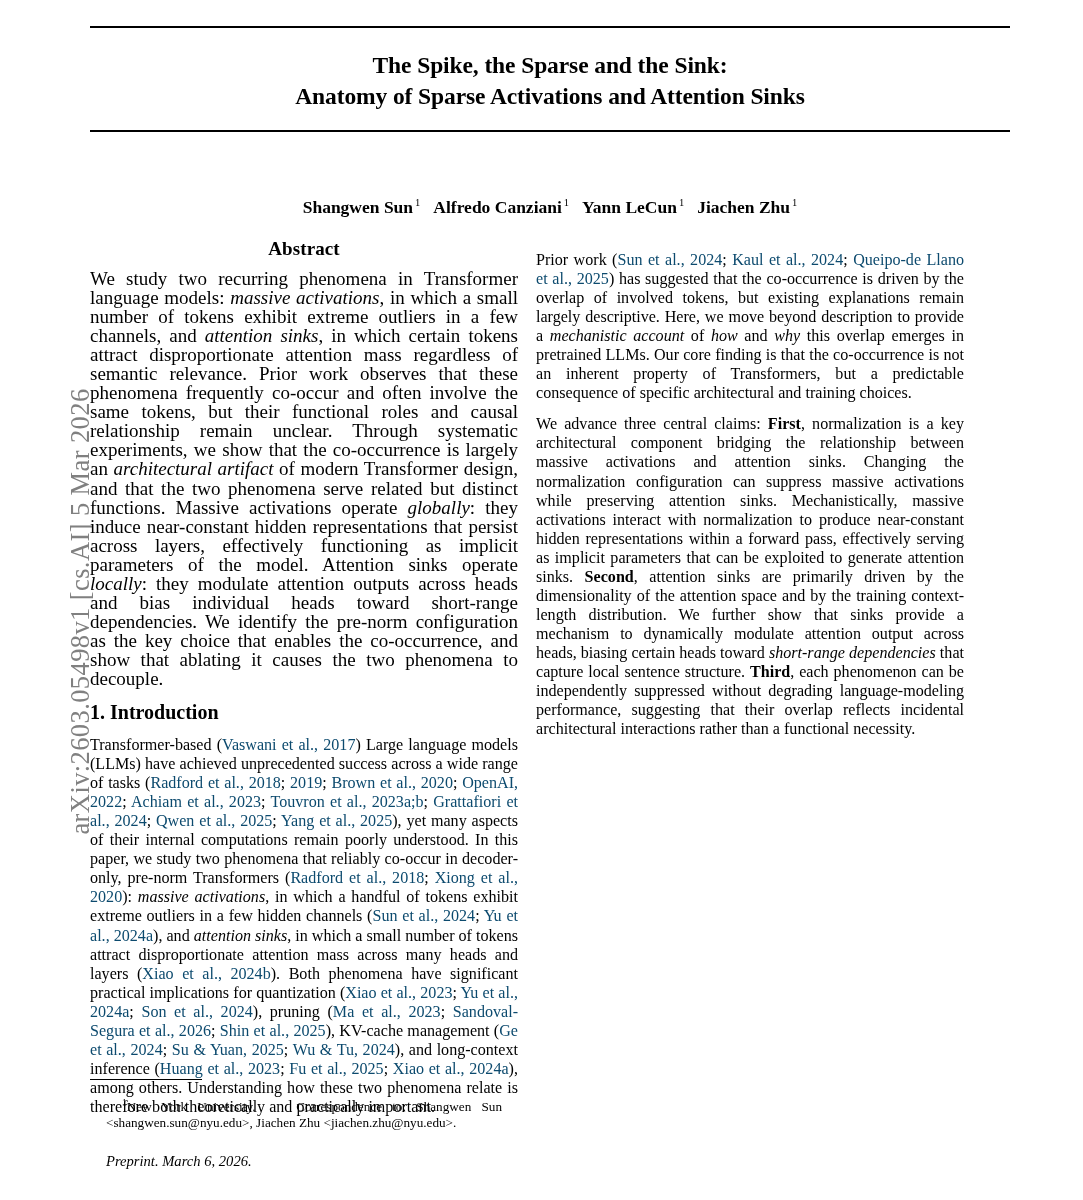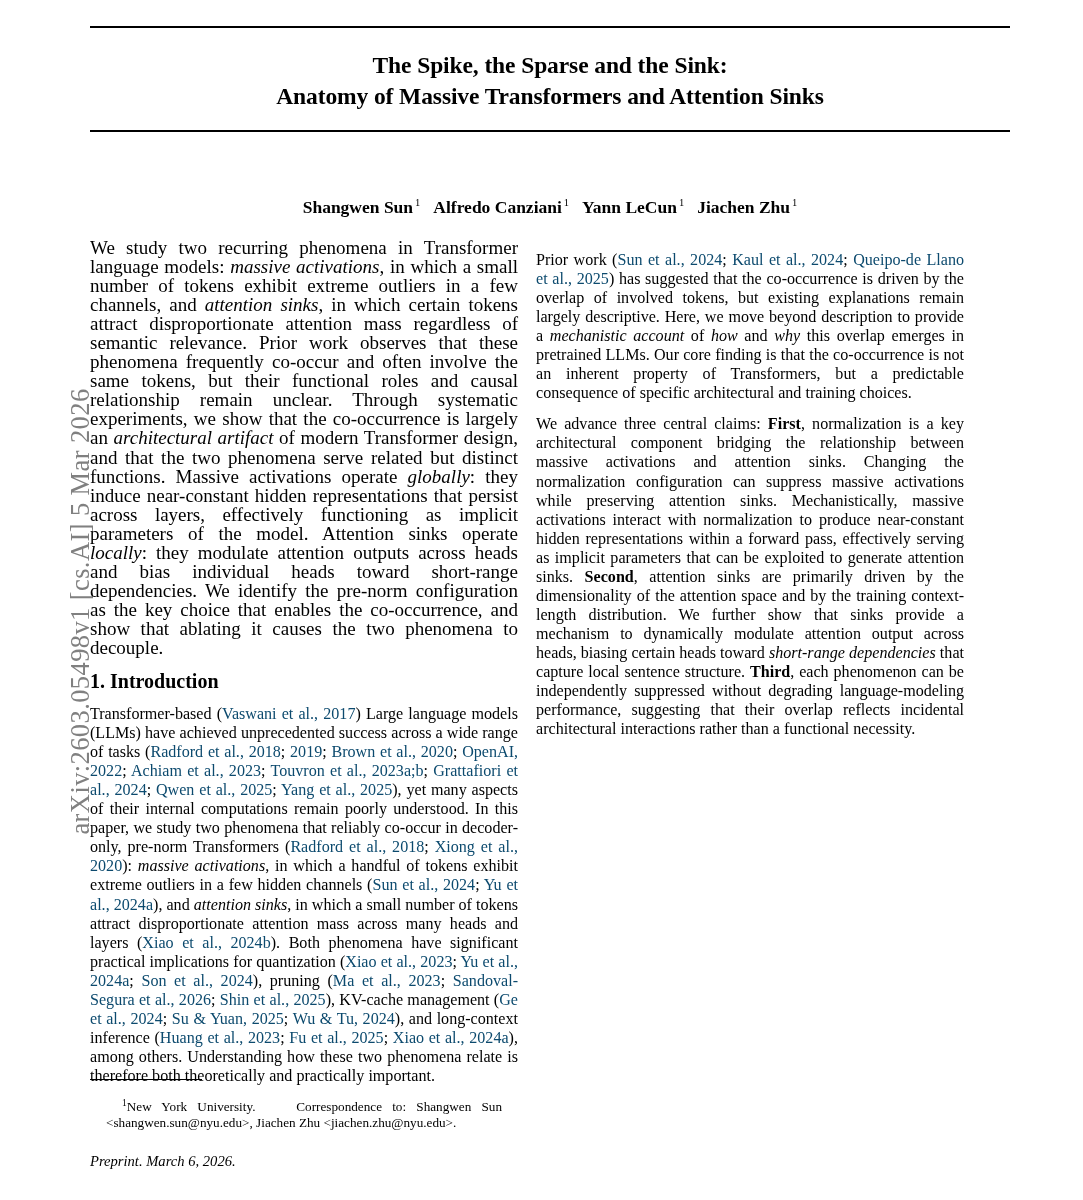--- a/index.html
+++ b/index.html
@@ -158,48 +158,50 @@
   }
   .footnote sup {
     font-size: 9.5px;
     vertical-align: super;
   }
   .fn-indent { display: inline-block; width: 16px; }
   .preprint {
     margin-top: 22px;
     font-size: 14.6px;
     font-style: italic;
+    margin-left: 16px;
   }
 </style>
 </head>
 <body>
 
 <div class="arxiv-stamp">
   <div class="vtext">arXiv:2603.05498v1  [cs.AI]  5 Mar 2026</div>
 </div>
 
 <div class="page">
 
   <div class="rule rule-top"></div>
 
   <div class="title-block">
     <div class="title-line">The Spike, the Sparse and the Sink:</div>
-    <div class="title-line">Anatomy of Massive Transformers and Attention Sinks</div>
+    <div class="title-line">Anatomy of Sparse Activations and Attention Sinks</div>
   </div>
 
   <div class="rule rule-under-title"></div>
 
   <div class="authors">
     <span class="au"><span>Shangwen Sun</span><sup>1</sup></span><span class="sep"></span><span class="au"><span>Alfredo Canziani</span><sup>1</sup></span><span class="sep"></span><span class="au"><span>Yann LeCun</span><sup>1</sup></span><span class="sep"></span><span class="au"><span>Jiachen Zhu</span><sup>1</sup></span>
   </div>
 
   <div class="columns">
 
     <div class="col col-left">
 
+      <div class="abstract-head">Abstract</div>
 
       <div class="abstract-body">
         <p class="para">We study two recurring phenomena in Transformer language models: <span class="it">massive activations</span>, in which a small number of tokens exhibit extreme outliers in a few channels, and <span class="it">attention sinks</span>, in which certain tokens attract disproportionate attention mass regardless of semantic relevance. Prior work observes that these phenomena frequently co-occur and often involve the same tokens, but their functional roles and causal relationship remain unclear. Through systematic experiments, we show that the co-occurrence is largely an <span class="it">architectural artifact</span> of modern Transformer design, and that the two phenomena serve related but distinct functions. Massive activations operate <span class="it">globally</span>: they induce near-constant hidden representations that persist across layers, effectively functioning as implicit parameters of the model. Attention sinks operate <span class="it">locally</span>: they modulate attention outputs across heads and bias individual heads toward short-range dependencies. We identify the pre-norm configuration as the key choice that enables the co-occurrence, and show that ablating it causes the two phenomena to decouple.</p>
       </div>
 
       <div class="section-head">1. Introduction</div>
 
       <p class="para">Transformer-based (<span class="cit">Vaswani et al., 2017</span>) Large language models (LLMs) have achieved unprecedented success across a wide range of tasks (<span class="cit">Radford et al., 2018</span>; <span class="cit">2019</span>; <span class="cit">Brown et al., 2020</span>; <span class="cit">OpenAI, 2022</span>; <span class="cit">Achiam et al., 2023</span>; <span class="cit">Touvron et al., 2023a;b</span>; <span class="cit">Grattafiori et al., 2024</span>; <span class="cit">Qwen et al., 2025</span>; <span class="cit">Yang et al., 2025</span>), yet many aspects of their internal computations remain poorly understood. In this paper, we study two phenomena that reliably co-occur in decoder-only, pre-norm Transformers (<span class="cit">Radford et al., 2018</span>; <span class="cit">Xiong et al., 2020</span>): <span class="it">massive activations</span>, in which a handful of tokens exhibit extreme outliers in a few hidden channels (<span class="cit">Sun et al., 2024</span>; <span class="cit">Yu et al., 2024a</span>), and <span class="it">attention sinks</span>, in which a small number of tokens attract disproportionate attention mass across many heads and layers (<span class="cit">Xiao et al., 2024b</span>). Both phenomena have significant practical implications for quantization (<span class="cit">Xiao et al., 2023</span>; <span class="cit">Yu et al., 2024a</span>; <span class="cit">Son et al., 2024</span>), pruning (<span class="cit">Ma et al., 2023</span>; <span class="cit">Sandoval-Segura et al., 2026</span>; <span class="cit">Shin et al., 2025</span>), KV-cache management (<span class="cit">Ge et al., 2024</span>; <span class="cit">Su &amp; Yuan, 2025</span>; <span class="cit">Wu &amp; Tu, 2024</span>), and long-context inference (<span class="cit">Huang et al., 2023</span>; <span class="cit">Fu et al., 2025</span>; <span class="cit">Xiao et al., 2024a</span>), among others. Understanding how these two phenomena relate is therefore both theoretically and practically important.</p>
 
     </div>

